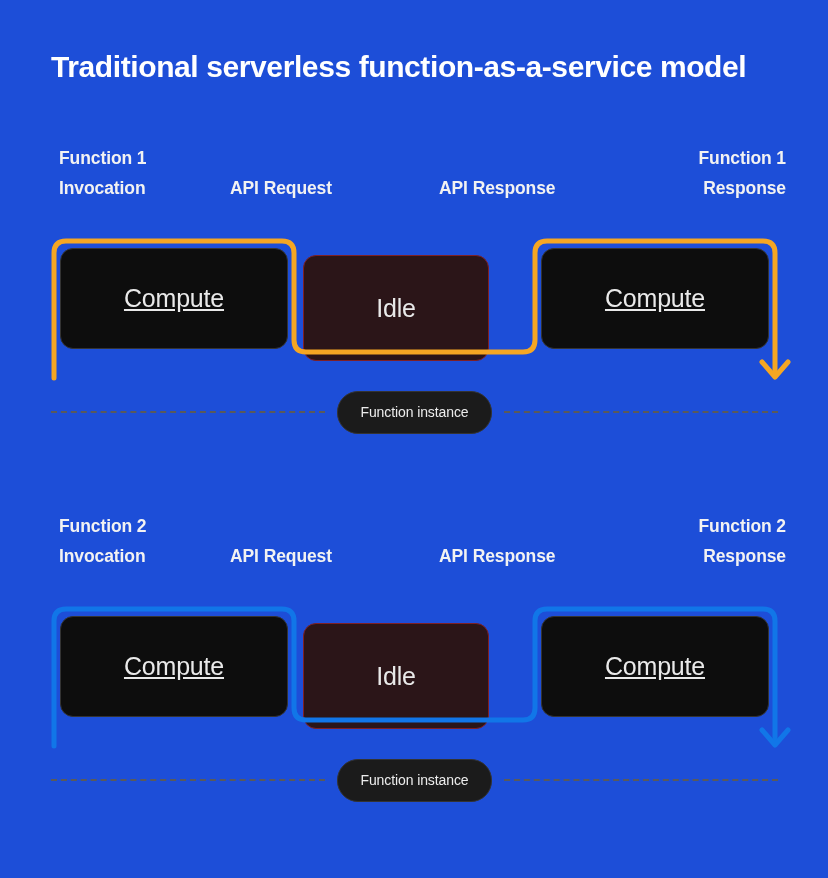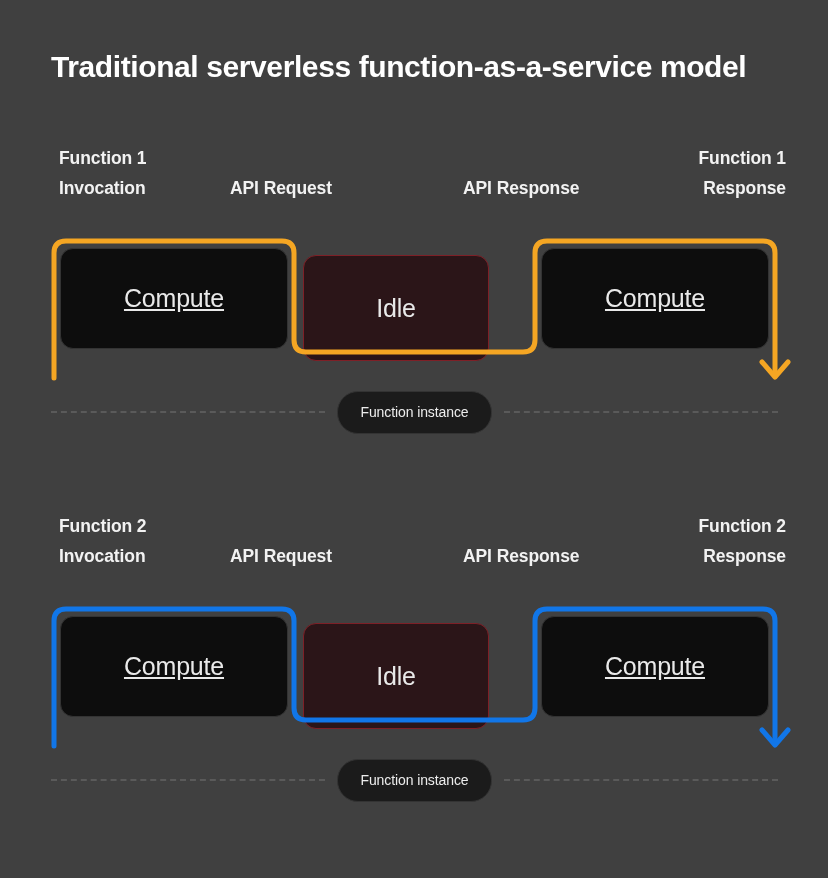--- a/index.html
+++ b/index.html
@@ -13,21 +13,21 @@
     height: 878px;
     overflow: hidden;
     font-family: "Liberation Sans", sans-serif;
     -webkit-font-smoothing: antialiased;
   }
 
   .canvas {
     position: relative;
     width: 828px;
     height: 878px;
-    background: #404040;
+    background: #1d4ed8;
   }
 
   
   .title {
     position: absolute;
     left: 51px;
     top: 48px;
     width: 740px;
     font-size: 30px;
     font-weight: 700;
@@ -59,21 +59,21 @@
     font-size: 17.5px;
     font-weight: 700;
     color: #f2f2f2;
     line-height: 30px;
     letter-spacing: -0.1px;
     white-space: nowrap;
   }
   .label .l2 { display: block; }
   .label-invocation { left: 0px;   top: 0px; text-align: left; }
   .label-request    { left: 171px; top: 30px; }
-  .label-response   { left: 404px; top: 30px; }
+  .label-response   { left: 380px; top: 30px; }
   .label-fnresp     { right: 0px;  top: 0px; text-align: right; }
   .label-fnresp .l1,
   .label-fnresp .l2 { display:block; text-align: right; }
 
   
   .boxes {
     position: absolute;
     left: 0;
     top: 240px;
     width: 828px;

